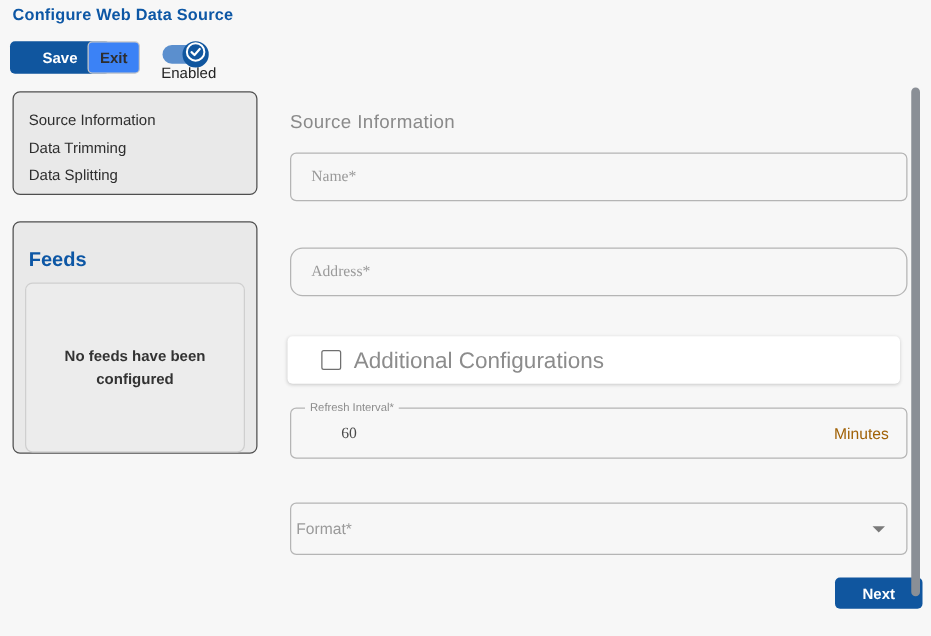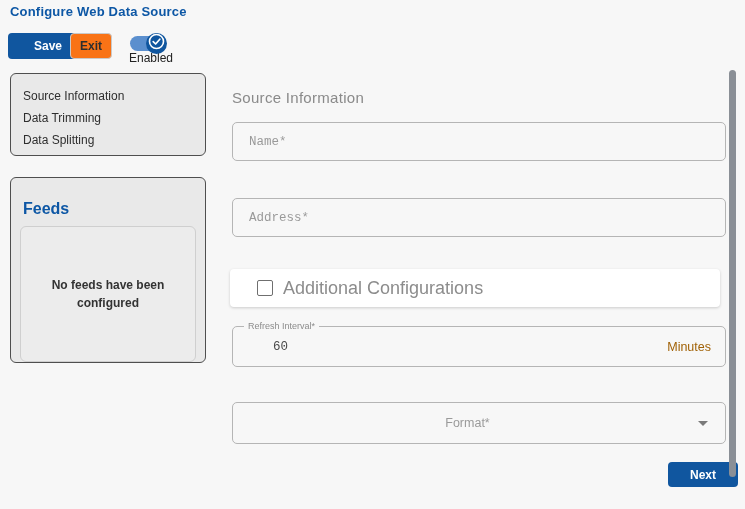--- a/index.html
+++ b/index.html
@@ -31,21 +31,21 @@
     border-radius: 4px;
     cursor: pointer;
     border: none;
   }
   .btn-save {
     left: 8px; top: 33px; width: 80px; height: 26px;
     background: #10569f; color: #ffffff;
   }
   .btn-exit {
     left: 70px; top: 33px; width: 42px; height: 26px;
-    background: #f97316; color: #2e2e2e;
+    background: #3b82f6; color: #2e2e2e;
     border: 1px solid #c9c9c9;
   }
   .toggle-wrap {
     position: absolute; left: 120px; top: 36px;
     display: flex; align-items: center;
     cursor: pointer;
     flex-direction: column;
   }
   .toggle-track {
     position: relative;
@@ -121,28 +121,28 @@
     left: 232px;
     width: 494px;
     border: 1px solid #b5b5b5;
     border-radius: 5px;
     background: transparent;
   }
   .field input {
     width: 100%; height: 100%;
     border: none; outline: none;
     background: transparent;
-    font-family: Liberation Mono, monospace;
+    font-family: Liberation Serif, serif;
     font-size: 12.5px;
     color: #4a4a4a;
     padding: 0 16px;
   }
   .field input::placeholder { color: #9a9a9a; opacity: 1; }
   .field-name    { top: 122px; height: 39px; }
-  .field-address { top: 198px; height: 39px; }
+  .field-address { top: 198px; height: 39px; border-radius: 10px; }
 
   .config-card {
     position: absolute;
     left: 230px; top: 269px;
     width: 490px; height: 38px;
     background: #ffffff;
     border-radius: 4px;
     box-shadow: 0 1px 3px rgba(0,0,0,0.18);
     display: flex; align-items: center;
   }
@@ -190,21 +190,20 @@
   .field-format {
     top: 402px; height: 42px;
     display: flex; align-items: center;
     cursor: pointer;
   }
   .format-placeholder {
     margin-left: 4px;
     font-size: 12.5px;
     color: #9a9a9a;
     flex: 1;
-    text-align: center;
   }
   .caret-down {
     margin-right: 17px;
     width: 0; height: 0;
     border-left: 5px solid transparent;
     border-right: 5px solid transparent;
     border-top: 5px solid #7a7a7a;
   }
 
   .btn-next {

